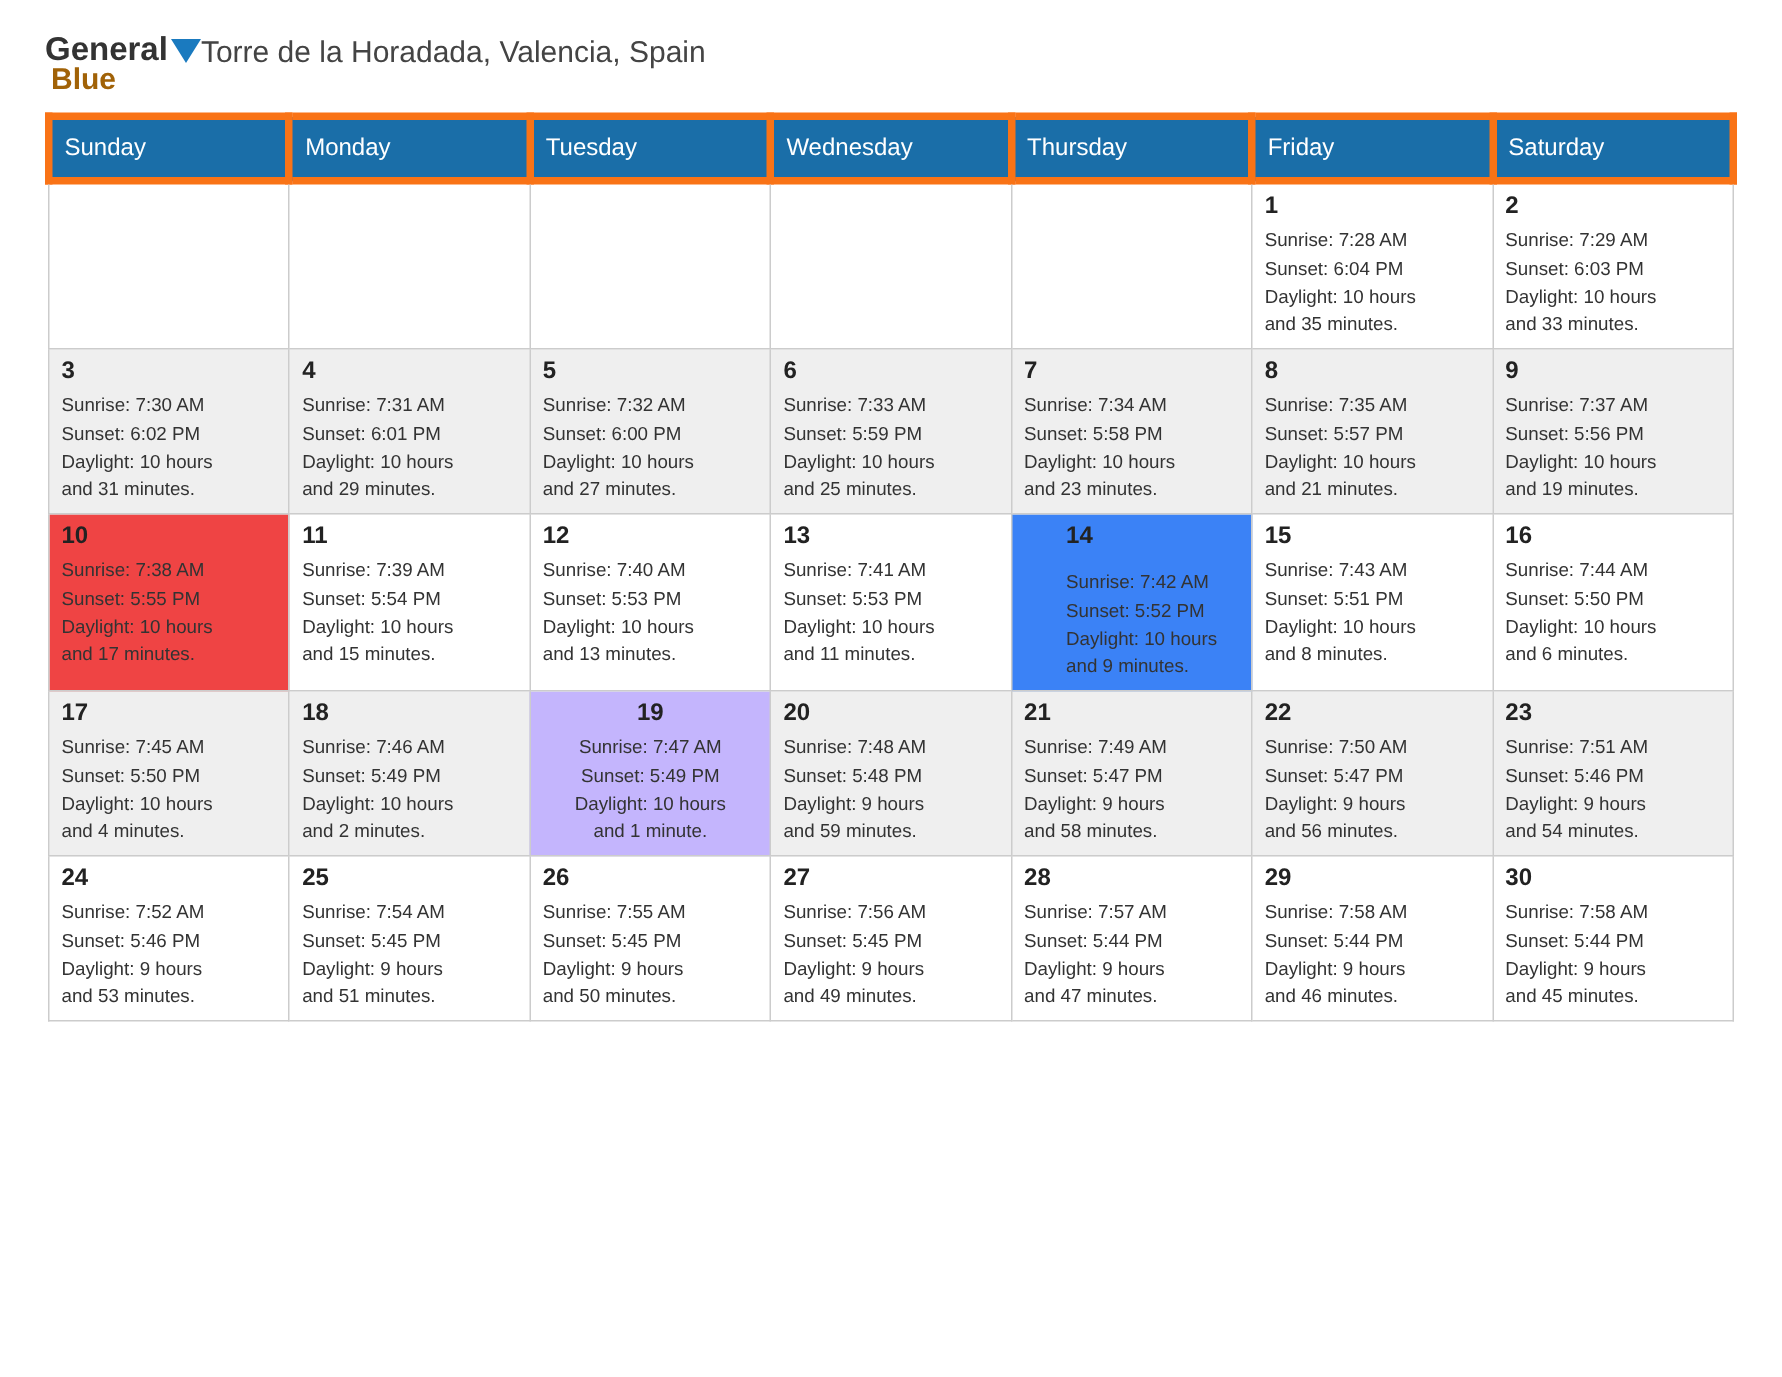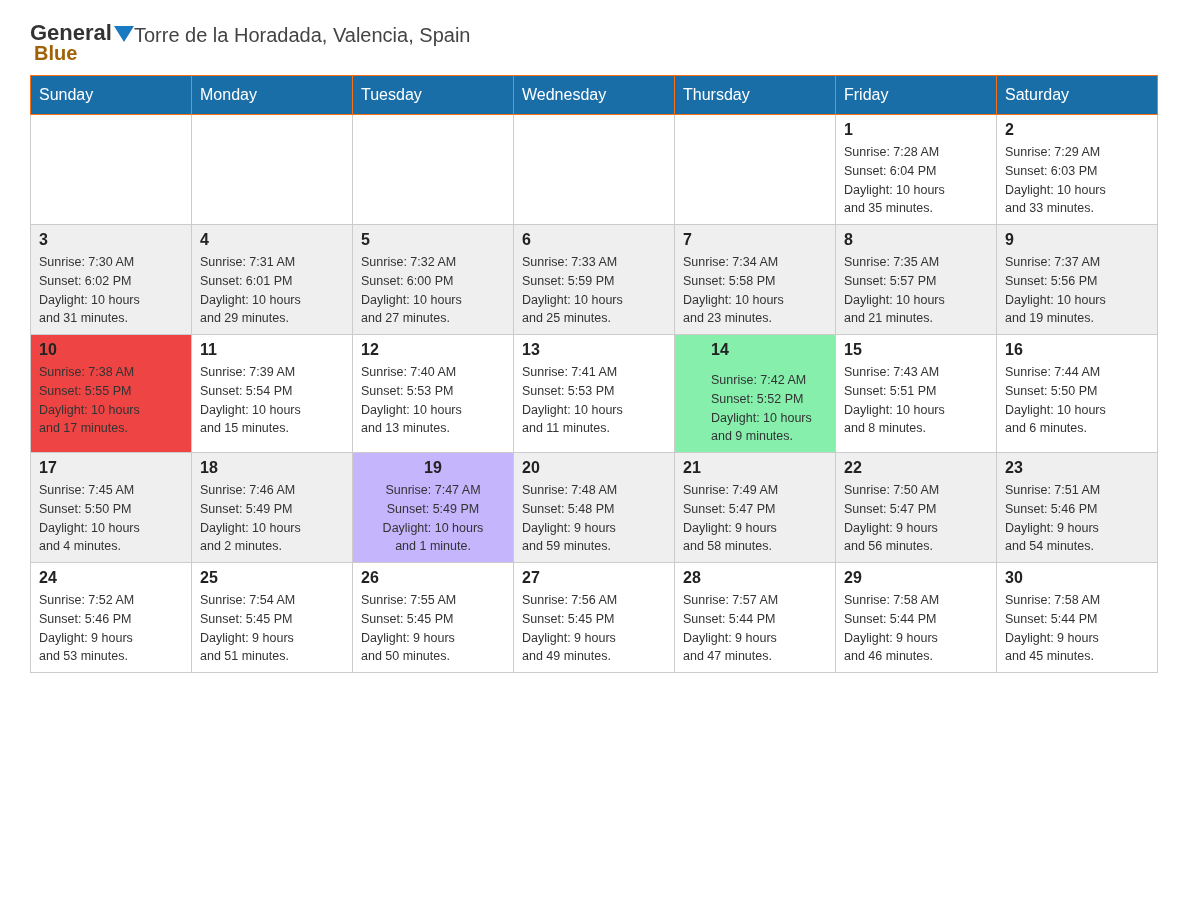--- a/index.html
+++ b/index.html
@@ -62,21 +62,21 @@
       border-collapse: collapse;
       margin-top: 8px;
     }
     .calendar th {
       background-color: #1a6ea8;
       color: #fff;
       font-size: 16px;
       font-weight: normal;
       padding: 10px 8px;
       text-align: left;
-      border: 1px solid #f97316;
+      border: 5px solid #f97316;
     }
     .calendar td {
       vertical-align: top;
       border: 1px solid #ccc;
       padding: 6px 8px;
       width: calc(100% / 7);
       min-height: 110px;
       font-size: 13px;
       color: #333;
       background: #fff;
@@ -231,21 +231,21 @@
 Daylight: 10 hours
 and 13 minutes.</div>
         </td>
         <td style="background-color: rgb(255, 255, 255); min-height: 100px; vertical-align: top;">
           <span class="day-number">13</span>
           <div class="day-info" style="white-space: pre-line;">Sunrise: 7:41 AM
 Sunset: 5:53 PM
 Daylight: 10 hours
 and 11 minutes.</div>
         </td>
-        <td style="background-color: #86efac; min-height: 100px; vertical-align: top; padding-left: 36px;">
+        <td style="background-color: #3b82f6; min-height: 100px; vertical-align: top; padding-left: 36px;">
           <span class="day-number">14</span>
           <div class="day-info" style="white-space: pre-line; margin-top: 12px;">Sunrise: 7:42 AM
 Sunset: 5:52 PM
 Daylight: 10 hours
 and 9 minutes.</div>
         </td>
         <td style="background-color: rgb(255, 255, 255); min-height: 100px; vertical-align: top;">
           <span class="day-number">15</span>
           <div class="day-info" style="white-space: pre-line;">Sunrise: 7:43 AM
 Sunset: 5:51 PM

